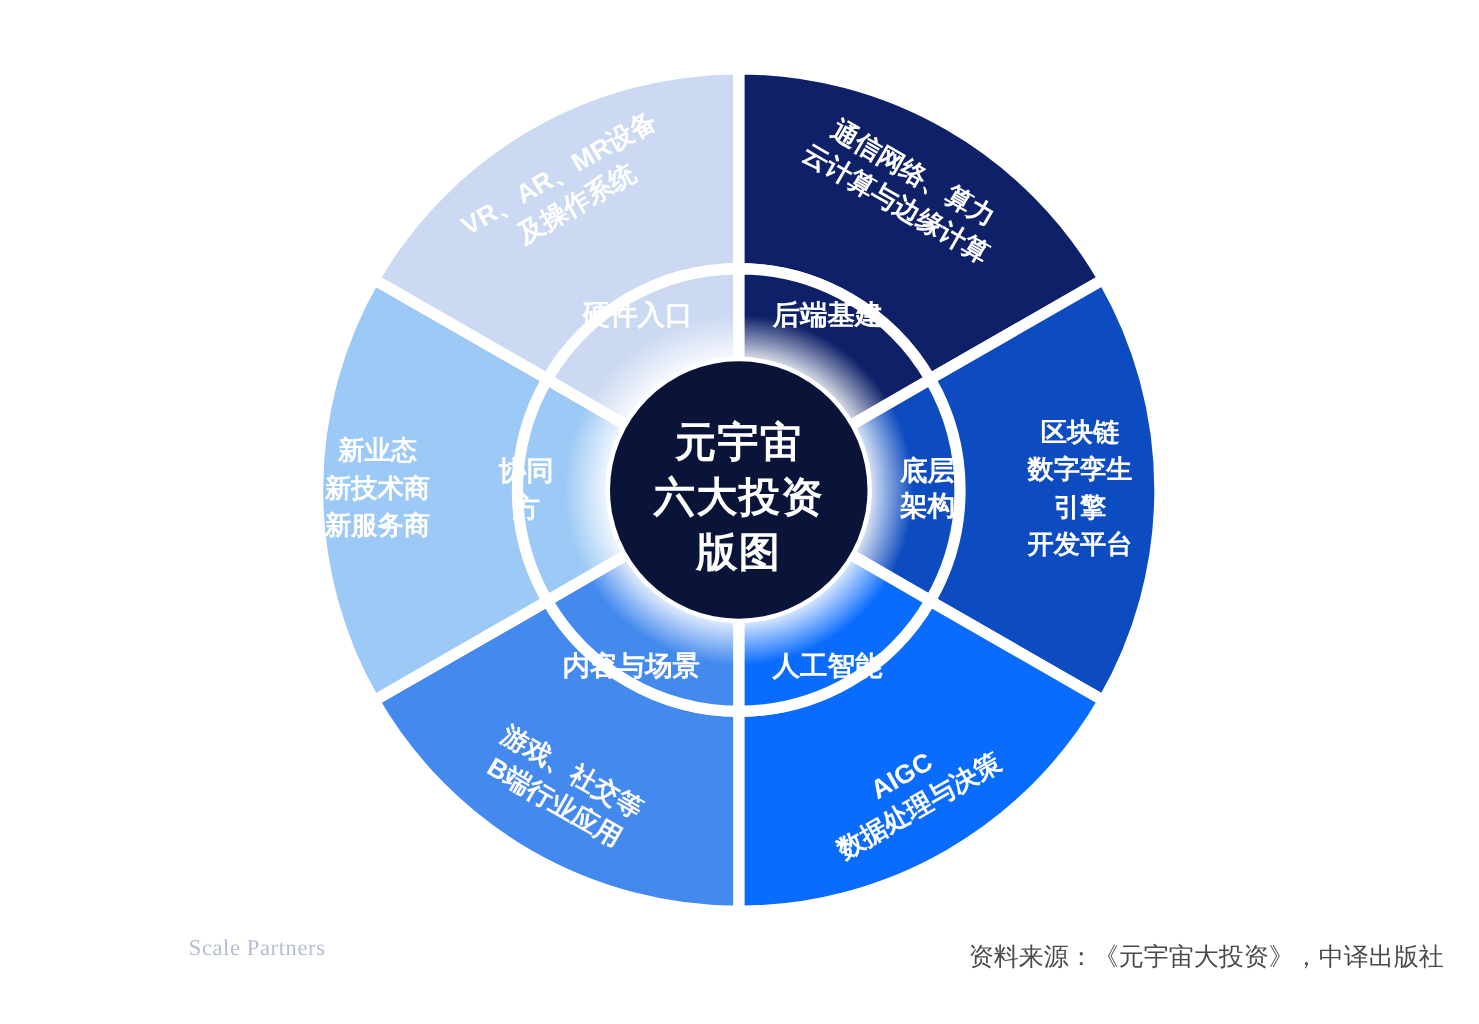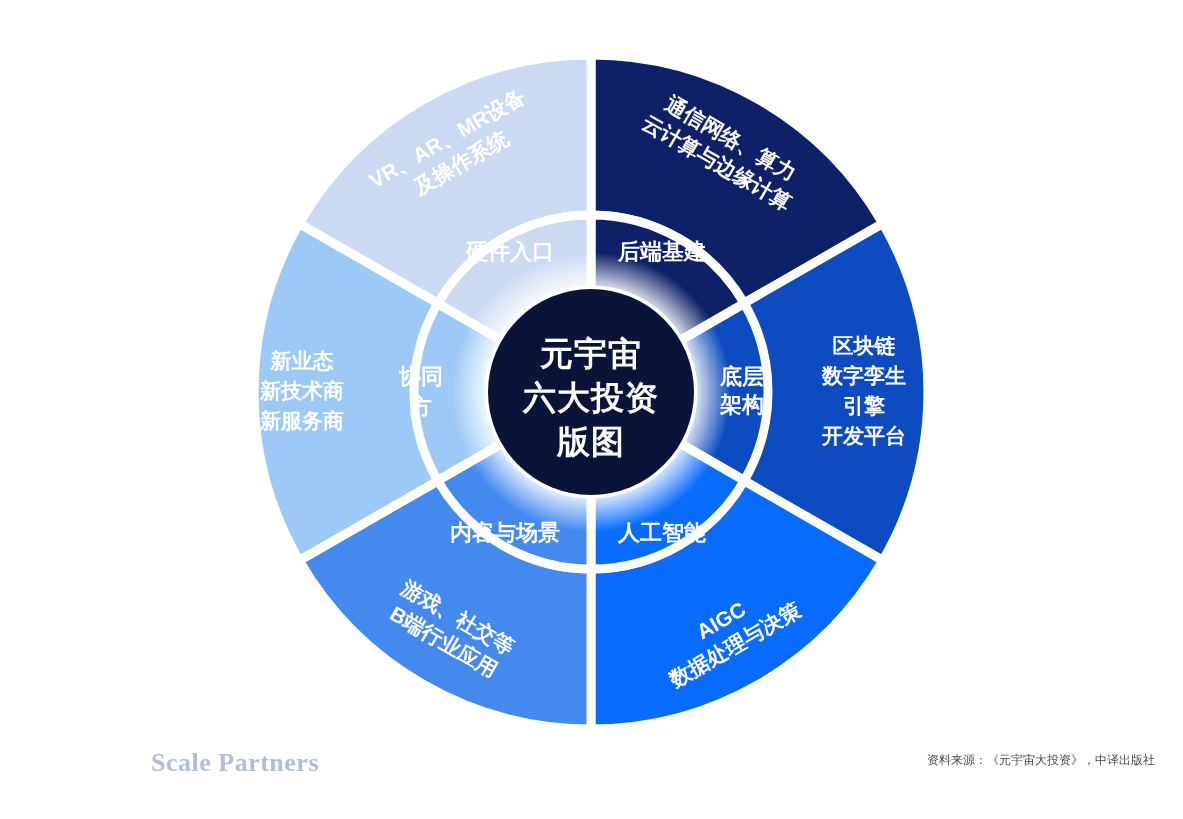--- a/index.html
+++ b/index.html
@@ -35,31 +35,31 @@
     fill: #ffffff;
     text-anchor: middle;
     font-size: 33px;
     letter-spacing: 1px;
   }
 
   #brand {
     position: absolute;
     left: 151px; top: 748px;
     font-family: "Liberation Serif", "DejaVu Serif", serif;
-    font-weight: bold;
-    font-size: 26px;
+    font-weight: normal;
+    font-size: 18px;
     color: #b3bed4;
     letter-spacing: 0.5px;
     white-space: nowrap;
   }
   #source {
     position: absolute;
     right: 28px; top: 752px;
     font-family: "Liberation Sans", "DejaVu Sans", sans-serif;
-    font-size: 12px;
+    font-size: 20px;
     color: #4a4a4a;
     white-space: nowrap;
   }
 </style>
 </head>
 <body style="background: rgb(255, 255, 255);">
 
 <div id="wheel-wrap">
 <svg id="wheel" width="1183" height="819" viewBox="0 0 1183 819" xmlns="http://www.w3.org/2000/svg">
   <defs>

